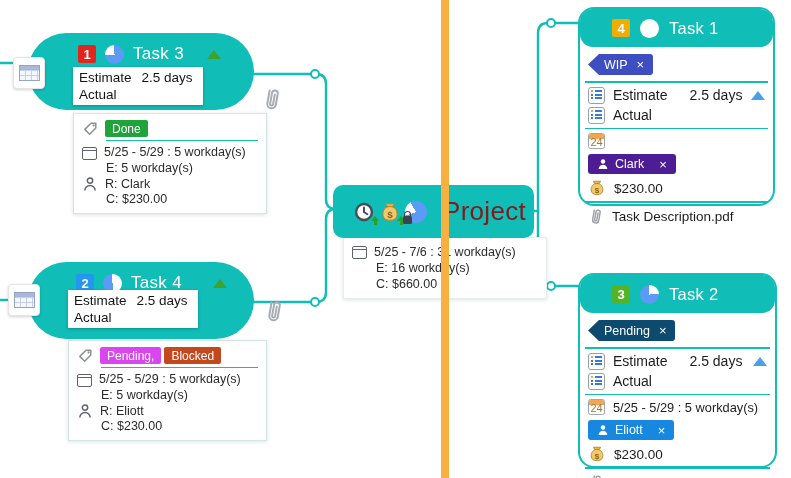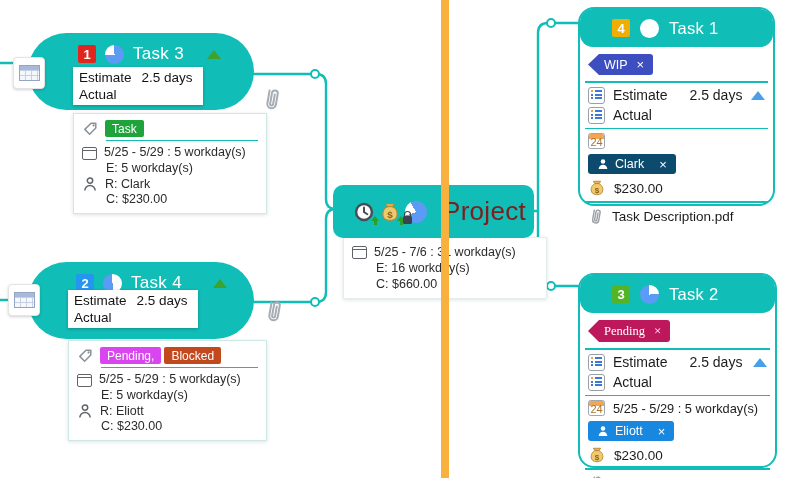--- a/index.html
+++ b/index.html
@@ -74,24 +74,24 @@
          z-index:5;box-sizing:border-box;}
   .rhead{height:38px;background:#11bdb7;border-radius:13px;display:flex;align-items:center;gap:10px;
          padding-left:32px;}
   .rhead .pill-title{font-size:16.5px;}
   .rbody{padding:4px 8px 6px 8px;}
   .rrow{display:flex;align-items:center;gap:8px;margin:3px 0;font-size:14px;color:#1c1c1c;}
   .rdate{font-size:12.8px;}
   .rdiv{height:1.6px;background:#11bdb7;margin:4px -3px;}
   .arrowchip{display:inline-flex;align-items:center;color:#fff;font-size:12.5px;padding:3px 9px 3px 16px;
              clip-path:polygon(11px 0,100% 0,100% 100%,11px 100%,0 50%);border-radius:3px;margin:3px 0 2px 0;}
-  .wip{background:#3c4ec0;} .pnd2{background:#be185d;font-family:Liberation Serif, serif;}
+  .wip{background:#3c4ec0;} .pnd2{background:#0c4a6e;}
   .reschip{display:inline-flex;align-items:center;gap:6px;color:#fff;font-size:12.5px;border-radius:3px;
            padding:2.5px 9px;margin:2px 0;}
-  .clark{background:#0c4a6e;} .eliott{background:#1787e0;}
+  .clark{background:#4c1d95;} .eliott{background:#1787e0;}
   .xbtn{margin-left:9px;font-size:13px;color:#fff;}
 
   
   .listicon{width:17px;height:17px;border:1.4px solid #9aa0a6;border-radius:3px;background:#fff;
             display:inline-block;box-sizing:border-box;padding-top:1px;}
   .listicon i{display:block;height:2px;background:#3b78d8;margin:1.6px 2px 0 6px;position:relative;}
   .listicon i::before{content:"";position:absolute;left:-4px;top:0;width:2px;height:2px;background:#3b78d8;}
   .listicon i:first-child::before{background:#f0a04a;}
   
   .cal24{width:17px;height:16px;border:1.4px solid #a0a6ad;border-radius:2.5px;background:#fff;position:relative;
@@ -145,21 +145,21 @@
     <svg width="20" height="28" viewBox="0 0 20 28">
         <path d="M6 5 V18 a4.3 4.3 0 0 0 8.6 0 V7 a2.9 2.9 0 0 0 -5.8 0 v11 a1.5 1.5 0 0 0 3 0 V8" stroke="#a7adb5" stroke-width="2" fill="none" stroke-linecap="round"></path>
       </svg>
   </div>
   <div class="dcard" style="left:73px;top:113px;width:176px;">
     <div class="drow">
       <svg width="16" height="16" viewBox="0 0 16 16">
           <path d="M9 2.2 h4.8 v4.8 L7.6 13.2 2.8 8.4 Z" stroke="#8b9198" fill="none" stroke-width="1.5" stroke-linejoin="round"></path>
           <circle cx="11.6" cy="4.4" r="1.1" fill="#8b9198"></circle>
         </svg>
-      <span class="chip chip-done">Task</span>
+      <span class="chip chip-done">Done</span>
     </div>
     <div class="ldiv"></div>
     <div class="drow">
       <span class="calo"></span>
       <span>5/25 - 5/29 : 5 workday(s)</span>
     </div>
     <div class="drow indent">E: 5 workday(s)</div>
     <div class="drow">
       <svg width="16" height="16" viewBox="0 0 16 16">
           <circle cx="8" cy="4.6" r="2.7" stroke="#5f6368" fill="none" stroke-width="1.5"></circle>

